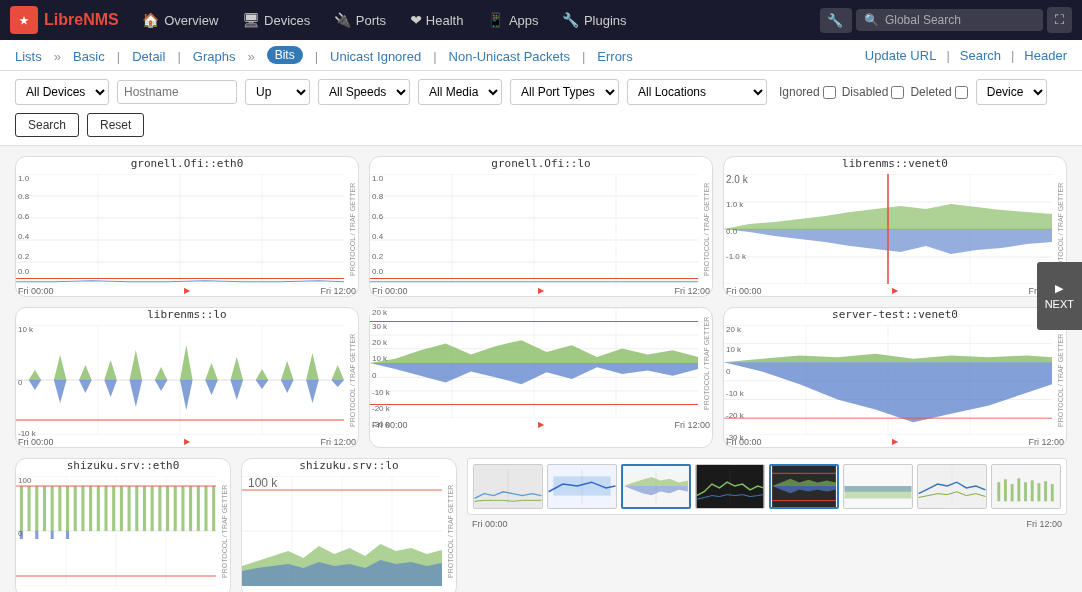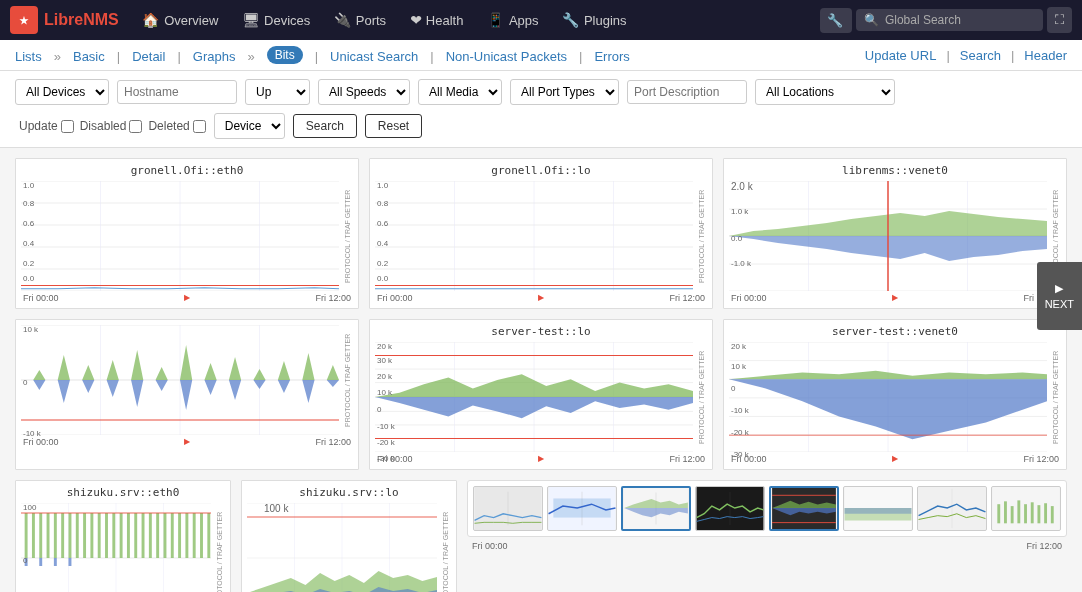--- a/index.html
+++ b/index.html
@@ -107,22 +107,21 @@
     
     .graph-grid {
       display: grid;
       grid-template-columns: repeat(3, 1fr);
       gap: 10px;
       margin-bottom: 10px;
     }
     .graph-card {
       background: white;
       border: 1px solid #ddd;
-      border-radius: 1px;
-      padding: 5px;
+      border-radius: 11px;
       position: relative;
       min-height: 140px;
     }
     .graph-title {
       text-align: center;
       font-size: 11px;
       color: #333;
       margin-bottom: 4px;
       font-family: monospace;
     }
@@ -245,21 +244,21 @@
     <a>Lists</a>
     <span class="sep">»</span>
     <a>Basic</a>
     <span class="sep">|</span>
     <a>Detail</a>
     <span class="sep">|</span>
     <a>Graphs</a>
     <span class="sep">»</span>
     <span class="active">Bits</span>
     <span class="sep">|</span>
-    <a>Unicast Search</a>
+    <a>Unicast Ignored</a>
     <span class="sep">|</span>
     <a>Non-Unicast Packets</a>
     <span class="sep">|</span>
     <a>Errors</a>
   </div>
   <div class="breadcrumb-actions">
     <a>Update URL</a>
     <span class="sep">|</span>
     <a>Search</a>
     <span class="sep">|</span>
@@ -273,28 +272,27 @@
   <select><option selected="">Up</option><option>Down</option><option>All</option></select>
   <select>
     <option>All Speeds</option>
   </select>
   <select>
     <option>All Media</option>
   </select>
   <select>
     <option>All Port Types</option>
   </select>
-  <input type="text" style="width: 120px;" placeholder="Port Description">
   <select style="width:140px;">
     <option>All Locations</option>
   </select>
 
   <div class="ignored-group">
     <label>
-      <span>Update</span>
+      <span>Ignored</span>
       <input type="checkbox" style="">
     </label>
     <label>
       <span>Disabled</span>
       <input type="checkbox" style="">
     </label>
     <label>
       <span>Deleted</span>
       <input type="checkbox" style="">
     </label>
@@ -414,20 +412,21 @@
           <span>Fri 00:00</span>
           <span style="color:#e74c3c;font-size:8px">▶</span>
           <span>Fri 12:00</span>
         </div>
       </div>
     </div>
 
     <div class="graph-grid">
 
       <div class="graph-card">
+        <div class="graph-title">librenms::lo</div>
         <div class="graph-inner">
           <div class="graph-area">
             <svg class="graph-svg" viewBox="0 0 260 110" preserveAspectRatio="none">
               <rect width="260" height="110" fill="white"></rect>
               <line x1="0" y1="0" x2="260" y2="0" stroke="#e0e0e0" stroke-width="0.5"></line>
               <line x1="0" y1="55" x2="260" y2="55" stroke="#e0e0e0" stroke-width="0.8"></line>
               <line x1="0" y1="110" x2="260" y2="110" stroke="#e0e0e0" stroke-width="0.5"></line>
               <line x1="65" y1="0" x2="65" y2="110" stroke="#e8e8f8" stroke-width="0.5"></line>
               <line x1="130" y1="0" x2="130" y2="110" stroke="#e8e8f8" stroke-width="0.5"></line>
               <line x1="195" y1="0" x2="195" y2="110" stroke="#e8e8f8" stroke-width="0.5"></line>
@@ -444,21 +443,20 @@
           <div class="graph-side-label">PROTOCOL / TRAF GETTER</div>
         </div>
         <div class="graph-bottom">
           <span>Fri 00:00</span>
           <span style="color:#e74c3c;font-size:8px">▶</span>
           <span>Fri 12:00</span>
         </div>
       </div>
 
       <div class="graph-card">
-        <div class="graph-title">server-test::lo</div>
         <div class="graph-inner">
           <div class="graph-area">
             <svg class="graph-svg" viewBox="0 0 260 130" preserveAspectRatio="none">
               <rect width="260" height="130" fill="white"></rect>
               <line x1="0" y1="0" x2="260" y2="0" stroke="#e0e0e0" stroke-width="0.5"></line>
               <line x1="0" y1="16" x2="260" y2="16" stroke="#e0e0e0" stroke-width="0.5"></line>
               <line x1="0" y1="32" x2="260" y2="32" stroke="#e0e0e0" stroke-width="0.5"></line>
               <line x1="0" y1="48" x2="260" y2="48" stroke="#e0e0e0" stroke-width="0.5"></line>
               <line x1="0" y1="65" x2="260" y2="65" stroke="#e0e0e0" stroke-width="0.8"></line>
               <line x1="0" y1="82" x2="260" y2="82" stroke="#e0e0e0" stroke-width="0.5"></line>
@@ -601,21 +599,21 @@
               <line x1="0" y1="110" x2="260" y2="110" stroke="#e0e0e0" stroke-width="0.5"></line>
               <line x1="65" y1="0" x2="65" y2="110" stroke="#e8e8f8" stroke-width="0.5"></line>
               <line x1="130" y1="0" x2="130" y2="110" stroke="#e8e8f8" stroke-width="0.5"></line>
               <line x1="195" y1="0" x2="195" y2="110" stroke="#e8e8f8" stroke-width="0.5"></line>
 
               <polygon points="0,90 20,85 40,80 60,75 80,82 100,70 120,78 140,72 160,80 180,68 200,75 220,72 240,78 260,74 260,110 0,110" fill="rgba(120,180,80,0.6)"></polygon>
 
               <polygon points="0,95 20,92 40,90 60,88 80,92 100,86 120,90 140,88 160,92 180,84 200,88 220,86 240,90 260,87 260,110 0,110" fill="rgba(80,120,200,0.6)"></polygon>
               <line x1="0" y1="14" x2="260" y2="14" stroke="#e74c3c" stroke-width="1"></line>
             </svg>
-            <div style="position:absolute;left:17px;top:0;font-size:10px;color:#666">100 k</div>
+            <div style="position:absolute;left:6px;top:0;font-size:12px;color:#666">100 k</div>
             
           </div>
           <div class="graph-side-label">PROTOCOL / TRAF GETTER</div>
         </div>
 
       </div>
 
       <div style="flex:1; display:flex; flex-direction:column; justify-content:flex-end;">
         <div class="thumb-strip">
           <div class="thumb-item">

